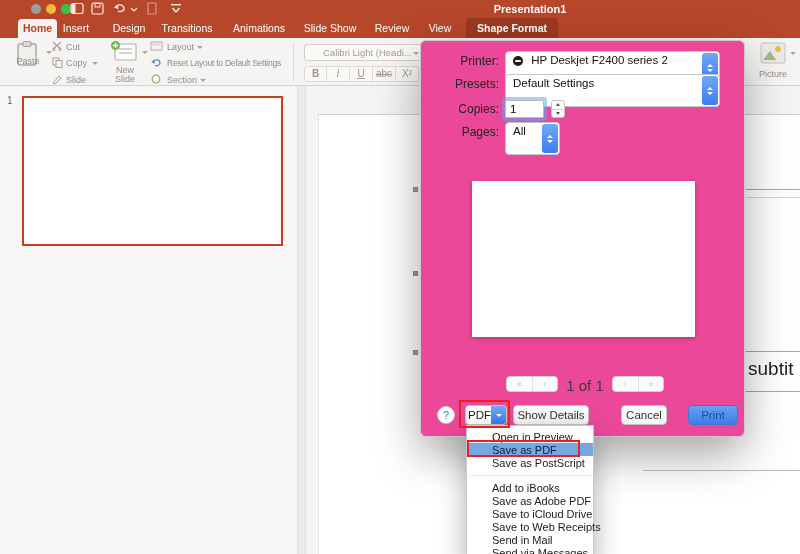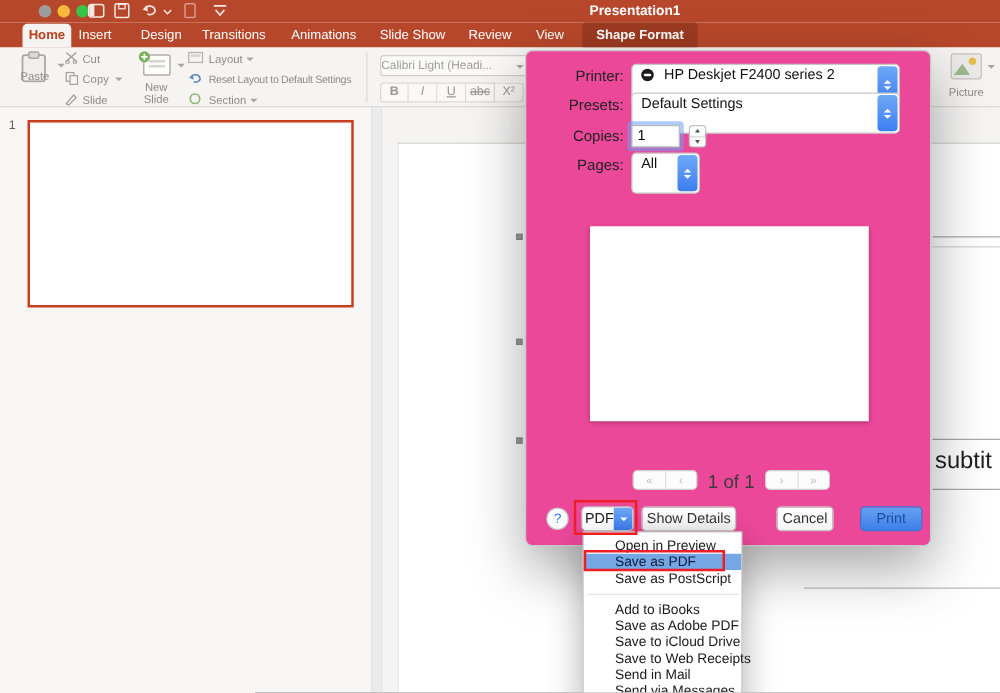--- a/index.html
+++ b/index.html
@@ -8,21 +8,21 @@
             font-family:"Liberation Sans", sans-serif; -webkit-font-smoothing:antialiased; }
 
   
   .titlebar { position:absolute; left:0; top:0; width:800px; height:18px; background:#b7472a; }
   .tl { position:absolute; top:4px; width:10px; height:10px; border-radius:50%; }
   .tl.gray  { left:31px; background:#9d9d9d; }
   .tl.yellow{ left:46px; background:#f7b73c; }
   .tl.green { left:61px; background:#39c447; }
   .tb-icon { position:absolute; top:2px; opacity:.88; }
   .tb-icon.muted { opacity:.45; }
-  .win-title { position:absolute; top:3px; left:508px; transform:translateX(-50%);
+  .win-title { position:absolute; top:3px; left:530px; transform:translateX(-50%);
                color:#fff; font-size:11px; font-weight:600; white-space:nowrap; }
 
   
   .tabbar { position:absolute; left:0; top:18px; width:800px; height:20px; background:#b7472a; }
   .tab { position:absolute; top:0; height:20px; line-height:20px; color:#fff; font-size:10.5px;
          white-space:nowrap; transform:translateX(-50%); cursor:default; }
   .tab-home { position:absolute; left:18px; top:1px; width:39px; height:19px; background:#f6f4f2;
               border-radius:4px 4px 0 0; color:#bc3f1e; font-weight:700; font-size:10.5px;
               text-align:center; line-height:19px; }
   .tab-shape { position:absolute; left:466px; top:0; width:92px; height:20px; background:#9c3a21;
@@ -32,21 +32,21 @@
   
   .ribbon { position:absolute; left:0; top:38px; width:800px; height:48px; background:#f6f4f2;
             border-bottom:1px solid #d6d2ce; color:#8f8b87; }
   .rb-label { position:absolute; font-size:9px; color:#8f8b87; white-space:nowrap; }
   .rb-label.long { font-size:8.5px; letter-spacing:-0.25px; }
   .chev { display:inline-block; width:0; height:0; border-left:3px solid transparent;
           border-right:3px solid transparent; border-top:3.5px solid #a9a5a1; vertical-align:middle; }
   .rib-divider { position:absolute; left:293px; top:4px; width:1px; height:40px; background:#ddd9d5; }
   .fontbox { position:absolute; left:304px; top:6px; width:120px; height:17px; background:#fbfaf9;
              border:1px solid #d3cfcb; border-radius:3px; font-size:9.5px; color:#a09c98;
-             line-height:15px; padding:0 0; white-space:nowrap; overflow:hidden; }
+             line-height:15px; padding:0 18px; white-space:nowrap; overflow:hidden; }
   .fontbox .chev { position:absolute; right:4px; top:7px; }
   .fmt-row { position:absolute; left:304px; top:28px; display:flex; }
   .fmt-btn { width:23px; height:16px; border:1px solid #dcd8d4; border-left:none; background:#faf9f8;
              color:#9b9793; font-size:10px; text-align:center; line-height:14px; }
   .fmt-btn:first-child { border-left:1px solid #dcd8d4; border-radius:3px 0 0 3px; }
   .fmt-btn:last-child { border-radius:0 3px 3px 0; }
   .fmt-b { font-weight:700; } .fmt-i { font-style:italic; }
   .fmt-u { text-decoration:underline; } .fmt-s { text-decoration:line-through; }
 
   

